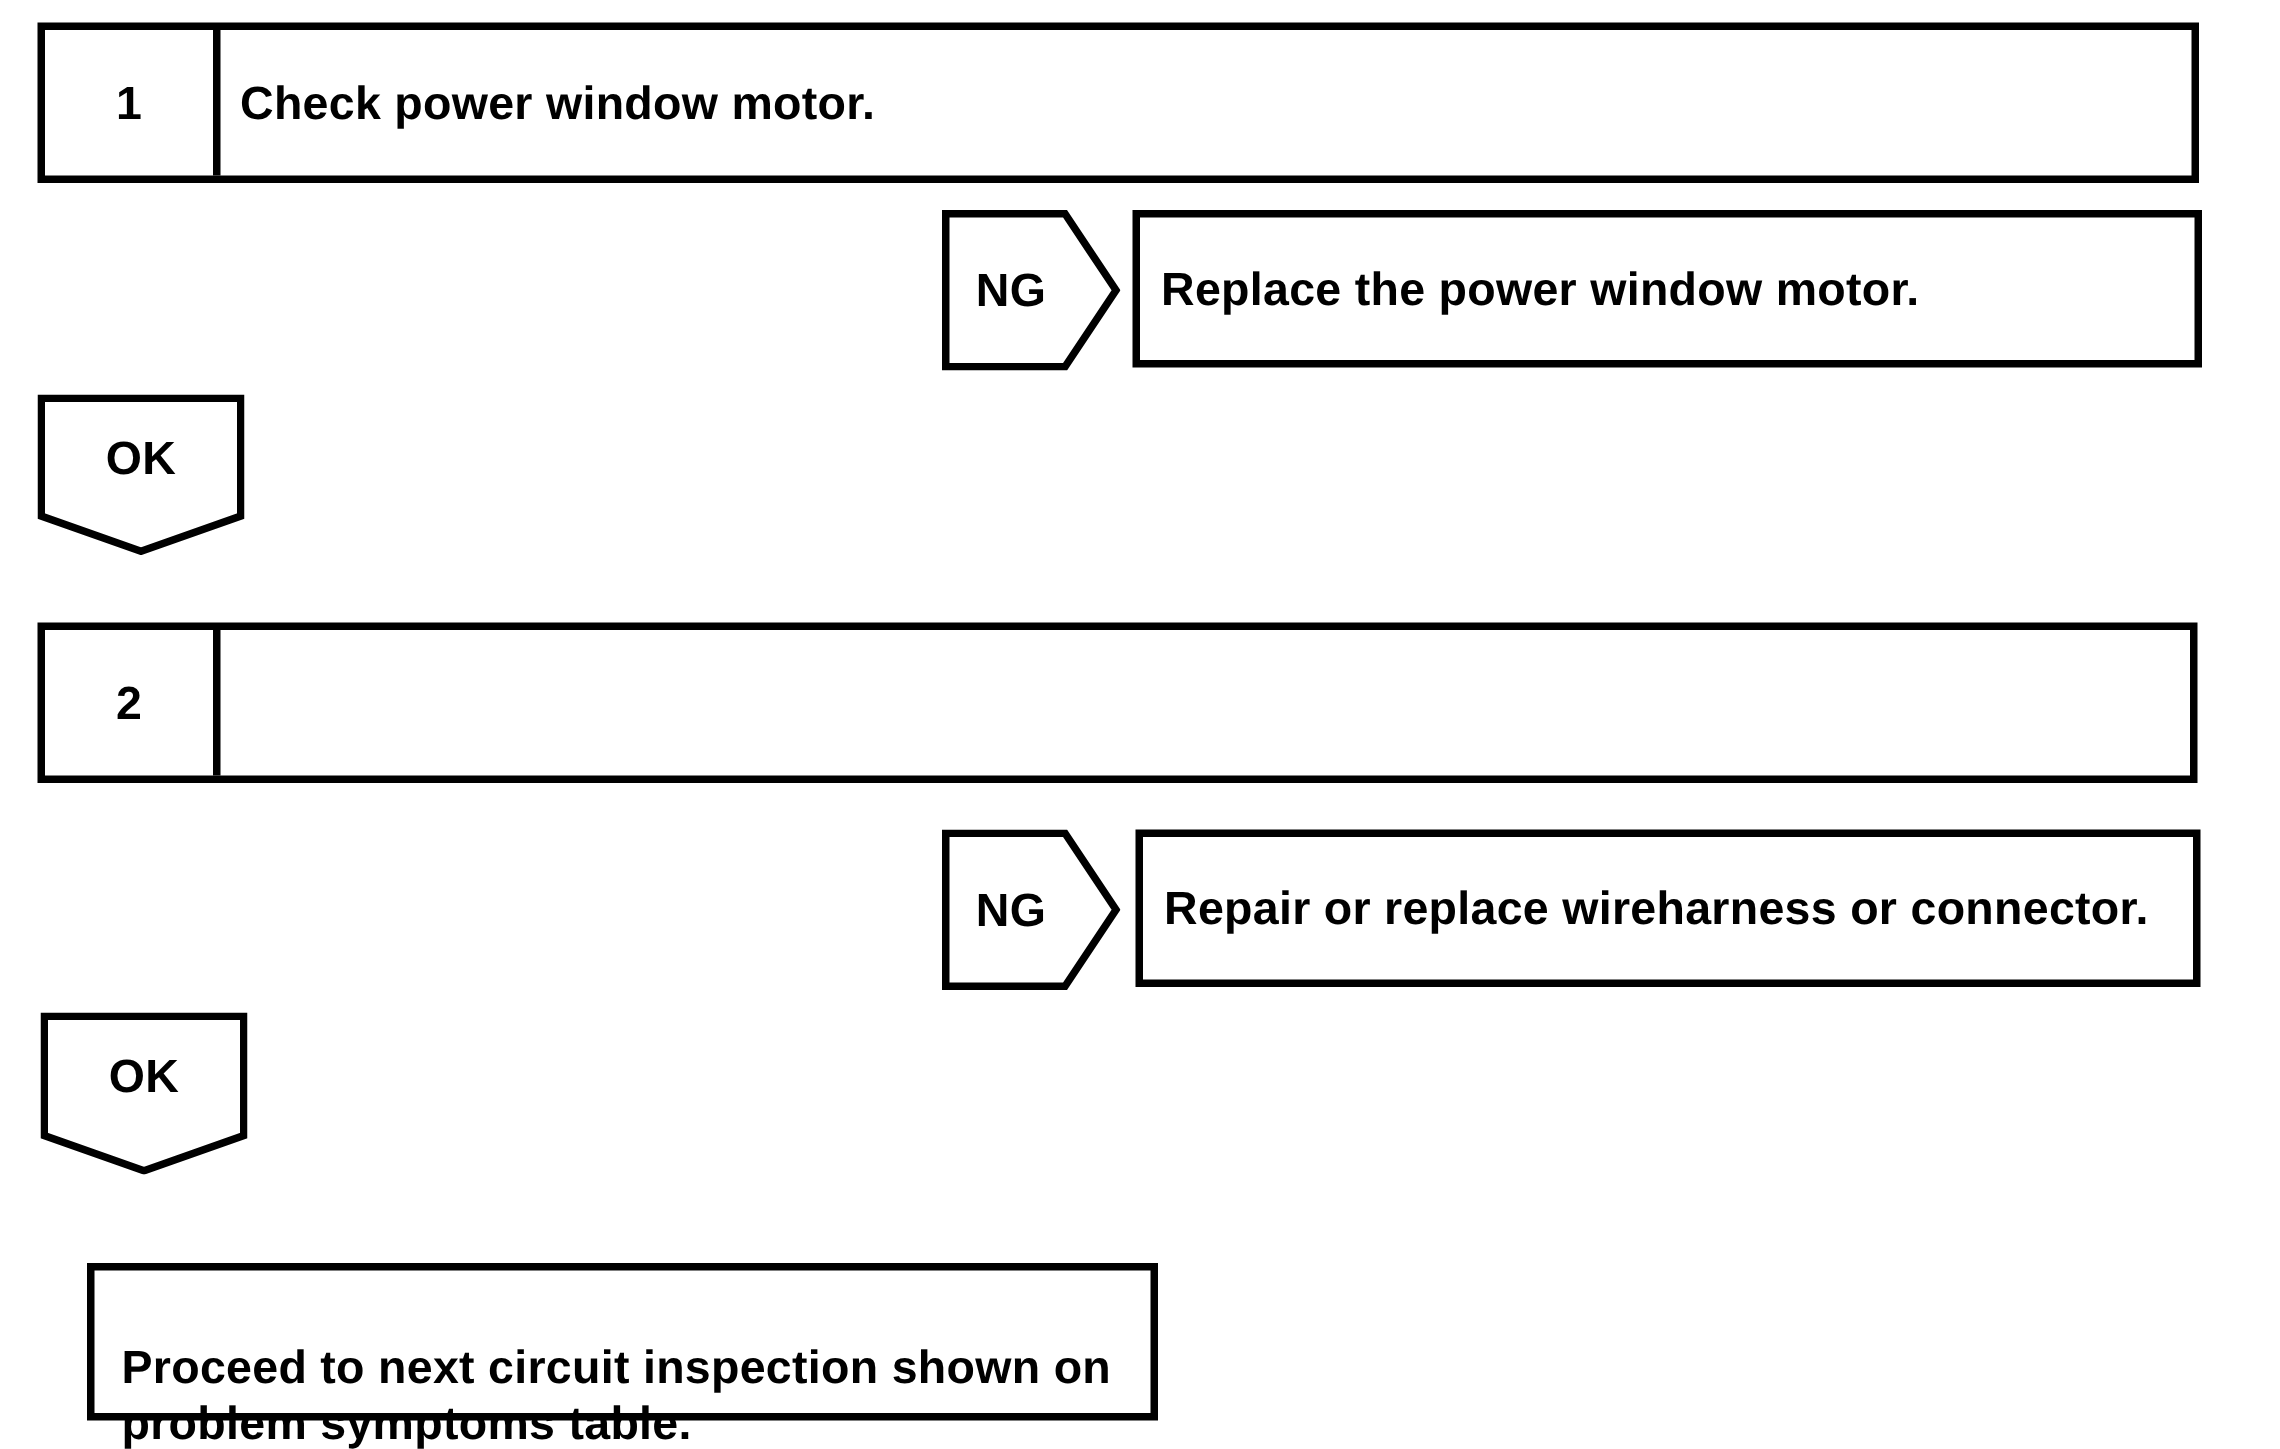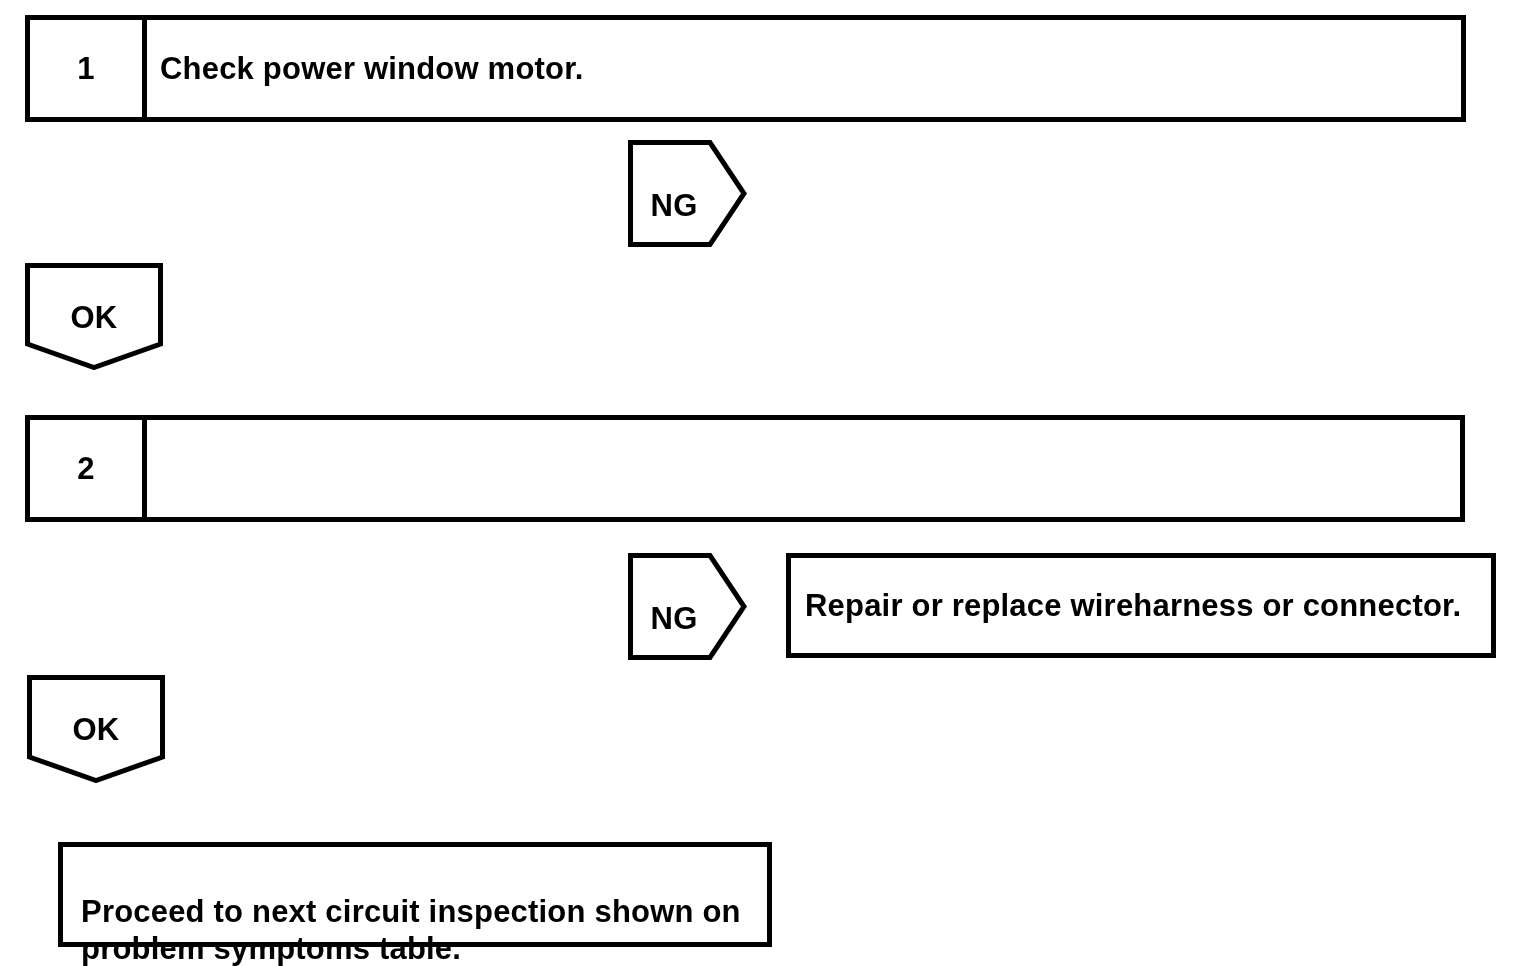--- a/index.html
+++ b/index.html
@@ -65,60 +65,62 @@
   
   .pent { display: block; }
   .pent-wrap { position: absolute; }
   .pent-label {
     position: absolute;
     left: 0;
     top: 0;
     display: flex;
     align-items: center;
     justify-content: center;
-    margin-top: 12px;
   }
 </style>
 </head>
 <body>
 
 <div class="canvas">
 
   <div class="abs step-box" style="left:25px; top:15px; width:1441px; height:107px;">
     <div class="step-num">1</div>
     <div class="step-instr">Check power window motor.</div>
   </div>
 
   <div class="pent-wrap" style="left:628px; top:140px; width:119px; height:107px;">
     <svg class="pent" width="119" height="107" viewBox="0 0 119 107">
       <polygon points="2.5,2.5 82,2.5 116,53.5 82,104.5 2.5,104.5" fill="#ffffff" stroke="#000000" stroke-width="5"></polygon>
     </svg>
     <span class="pent-label" style="width:92px; height:107px;">NG</span>
   </div>
 
+  <div class="abs action-box" style="left:755px; top:140px; width:713px; height:105px;">
+    <span>Replace the power window motor.</span>
+  </div>
 
   <div class="pent-wrap" style="left:25px; top:263px; width:138px; height:107px;">
     <svg class="pent" width="138" height="107" viewBox="0 0 138 107">
       <polygon points="2.5,2.5 135.5,2.5 135.5,81 69,104.5 2.5,81" fill="#ffffff" stroke="#000000" stroke-width="5"></polygon>
     </svg>
     <span class="pent-label" style="width:138px; height:84px;">OK</span>
   </div>
 
   <div class="abs step-box" style="left:25px; top:415px; width:1440px; height:107px;">
     <div class="step-num">2</div>
   </div>
 
   <div class="pent-wrap" style="left:628px; top:553px; width:119px; height:107px;">
     <svg class="pent" width="119" height="107" viewBox="0 0 119 107">
       <polygon points="2.5,2.5 82,2.5 116,53.5 82,104.5 2.5,104.5" fill="#ffffff" stroke="#000000" stroke-width="5"></polygon>
     </svg>
     <span class="pent-label" style="width:92px; height:107px;">NG</span>
   </div>
 
-  <div class="abs action-box" style="left:757px; top:553px; width:710px; height:105px;margin-left:29px;">
+  <div class="abs action-box" style="left:757px; top:553px; width:710px; height:105px;">
     <span>Repair or replace wireharness or connector.</span>
   </div>
 
   <div class="pent-wrap" style="left:27px; top:675px; width:138px; height:108px;">
     <svg class="pent" width="138" height="108" viewBox="0 0 138 108">
       <polygon points="2.5,2.5 135.5,2.5 135.5,82 69,105.5 2.5,82" fill="#ffffff" stroke="#000000" stroke-width="5"></polygon>
     </svg>
     <span class="pent-label" style="width:138px; height:85px;">OK</span>
   </div>
 

